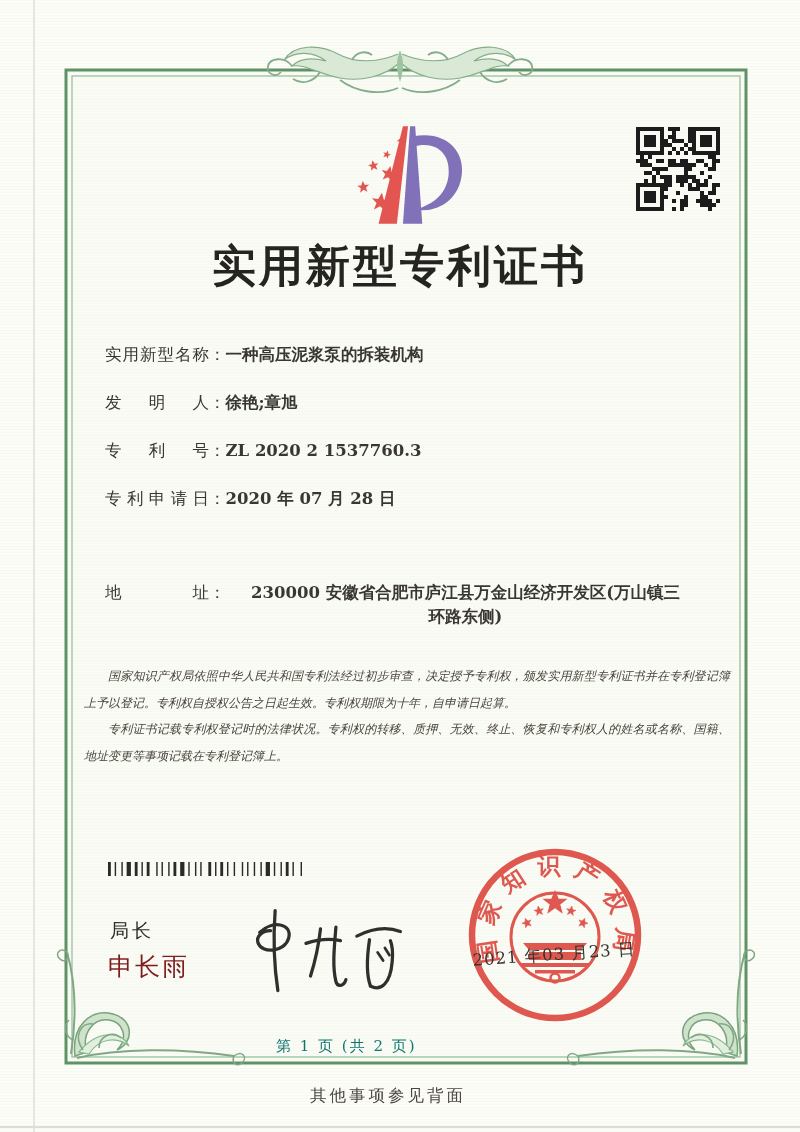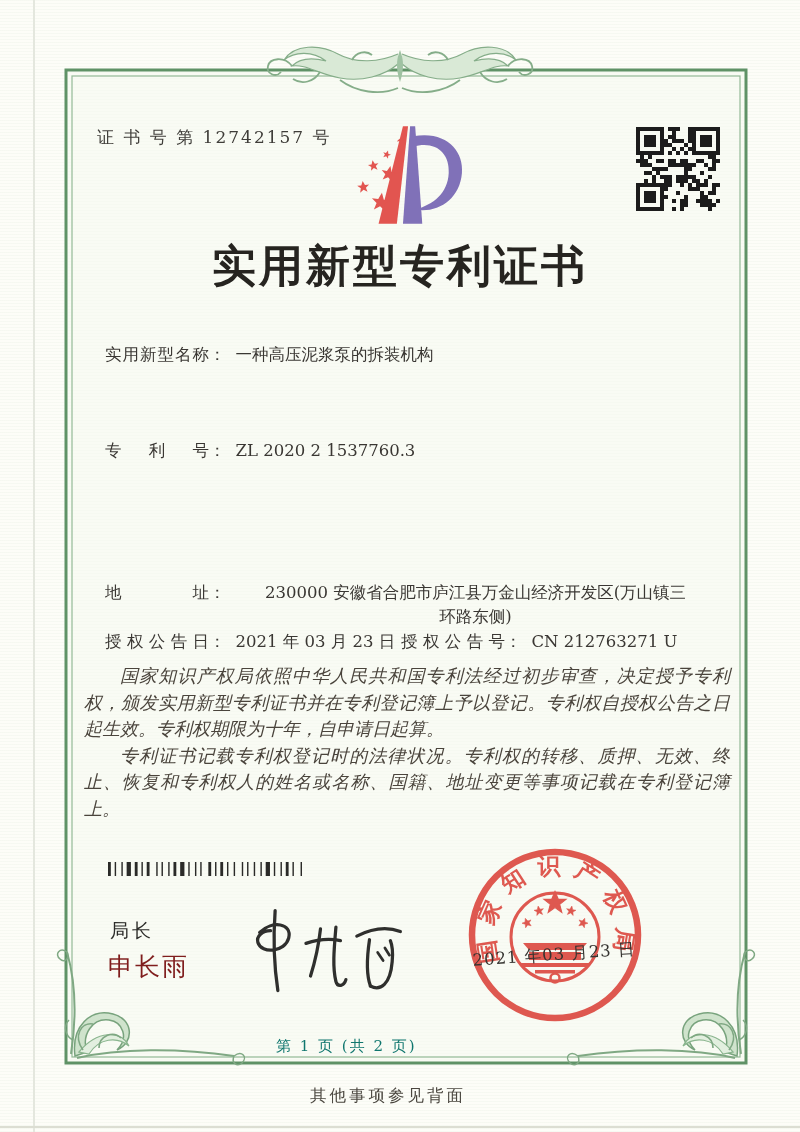--- a/index.html
+++ b/index.html
@@ -35,27 +35,27 @@
     color:#262420;font-family:"DejaVu Serif","Liberation Serif",serif;
   }
 
   .frow{position:absolute;left:105px;font-size:16.5px;line-height:24px;color:#3a3733;white-space:nowrap;}
   .flabel{
     display:inline-block;width:104px;
     text-align:justify;text-align-last:justify;
     vertical-align:top;
   }
   .colon{vertical-align:top;}
-  .fvalue{margin-left:10px;vertical-align:top;}
+  .fvalue{vertical-align:top;font-weight:bold;}
   .fvalue.multiline{display:inline-block;white-space:pre-line;width:480px;text-align:center;}
   .g2{position:absolute;left:296px;top:0;white-space:nowrap;}
 
   .paras{
     position:absolute;left:84px;top:663px;width:646px;
-    font-size:18px;line-height:26.5px;color:#4a443c;
+    font-size:12px;line-height:26.5px;color:#4a443c;
     text-align:justify;font-style:italic;
   }
   .paras p{margin:0;text-indent:2em;}
 
   .barcode{position:absolute;left:108px;top:862px;width:200px;height:14px;}
   .barcode rect{fill:#2a2a28;}
 
   .signer-title{position:absolute;left:110px;top:918px;font-size:19px;letter-spacing:3px;color:#2b2b28;font-family:"Liberation Sans","DejaVu Sans",sans-serif;font-weight:400;}
   .signer-name{position:absolute;left:108px;top:950px;font-size:25px;letter-spacing:2px;color:#7f1d1d;font-family:Liberation Mono, monospace;font-weight:500;}
   .signature{position:absolute;left:233px;top:898px;width:175px;height:98px;}
@@ -114,21 +114,20 @@
     <g transform="translate(69,1060)">
         <use href="#cornerBL"></use>
       </g>
     <g transform="translate(743,1060) scale(-1,1)">
         <use href="#cornerBL"></use>
       </g>
   </svg>
 
   <div class="content">
 
-    <div class="cert-no">证 书 号 第 12742157 号</div>
 
     <svg class="logo" viewBox="0 0 120 102">
       <path d="M68,12 C100,6 118,26 116,48 C114,74 92,88 70,84 C88,79 102,68 103,48 C104,28 90,16 68,22 Z" fill="#8071b8"></path>
       <polygon points="65,2 70,2 77,98 58,98" fill="#8071b8"></polygon>
       <polygon points="58,2 63,2 52,98 34,98" fill="#e25550"></polygon>
       <g fill="#e25550">
         <use href="#star5" transform="translate(42,30) scale(0.42) rotate(18)"></use>
         <use href="#star5" transform="translate(29,41) scale(0.55) rotate(-10)"></use>
         <use href="#star5" transform="translate(44,49) scale(0.80) rotate(12)"></use>
         <use href="#star5" transform="translate(19,62) scale(0.62) rotate(-6)"></use>
@@ -361,32 +360,32 @@
         <rect x="36" y="80" width="4" height="4"></rect>
         <rect x="44" y="80" width="4" height="4"></rect>
         <rect x="72" y="80" width="4" height="4"></rect>
       </svg>
 
     <h1 class="title">实用新型专利证书</h1>
 
     <div class="frow" style="top:343px">
       <span class="flabel">实用新型名称</span><span class="colon">：</span><span class="fvalue">一种高压泥浆泵的拆装机构</span>
     </div>
+    <div class="frow" style="top:391px">
+      <span class="flabel">发明人</span><span class="colon">：</span><span class="fvalue">徐艳;章旭</span>
+    </div>
     <div class="frow" style="top:439px">
       <span class="flabel">专利号</span><span class="colon">：</span><span class="fvalue">ZL 2020 2 1537760.3</span>
+    </div>
+    <div class="frow" style="top:487px">
+      <span class="flabel">专利申请日</span><span class="colon">：</span><span class="fvalue">2020 年 07 月 28 日</span>
     </div>
     <div class="frow" style="top:581px">
       <span class="flabel">地址</span><span class="colon">：</span><span class="fvalue multiline">230000 安徽省合肥市庐江县万金山经济开发区(万山镇三
 环路东侧)</span>
-    </div>
-    <div class="frow" style="top:630px">
-      <span class="flabel">授权公告日</span><span class="colon">：</span><span class="fvalue">2021 年 03 月 23 日</span>
-      <span class="g2">
-        <span class="flabel">授权公告号</span><span class="colon">：</span><span class="fvalue">CN 212763271 U</span>
-      </span>
     </div>
 
     <div class="paras">
       <p>国家知识产权局依照中华人民共和国专利法经过初步审查，决定授予专利权，颁发实用新型专利证书并在专利登记簿上予以登记。专利权自授权公告之日起生效。专利权期限为十年，自申请日起算。</p>
       <p>专利证书记载专利权登记时的法律状况。专利权的转移、质押、无效、终止、恢复和专利权人的姓名或名称、国籍、地址变更等事项记载在专利登记簿上。</p>
     </div>
 
     <svg class="barcode" id="barcode" preserveAspectRatio="none" viewBox="0 0 148 14">
         <rect x="0.00" y="0" width="2.10" height="14"></rect>
         <rect x="4.95" y="0" width="1.05" height="14"></rect>

